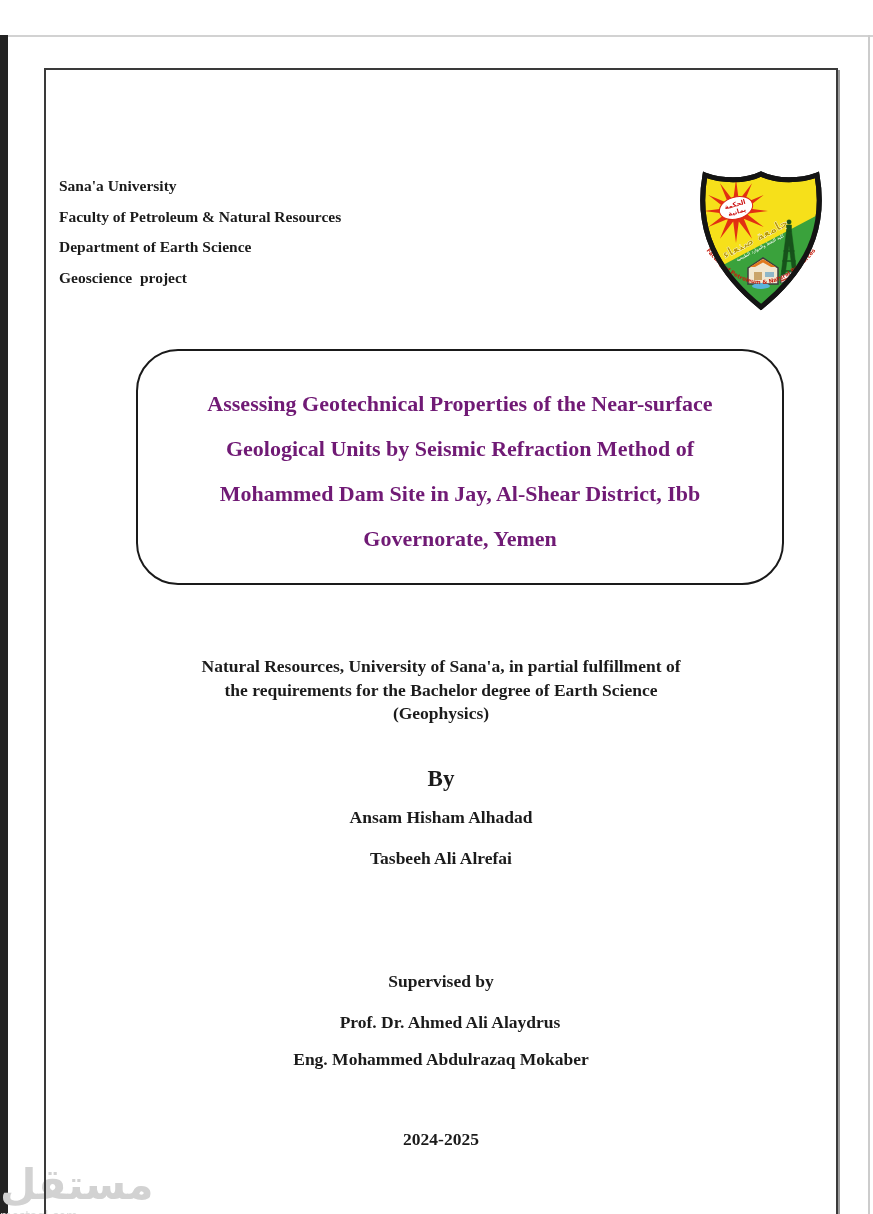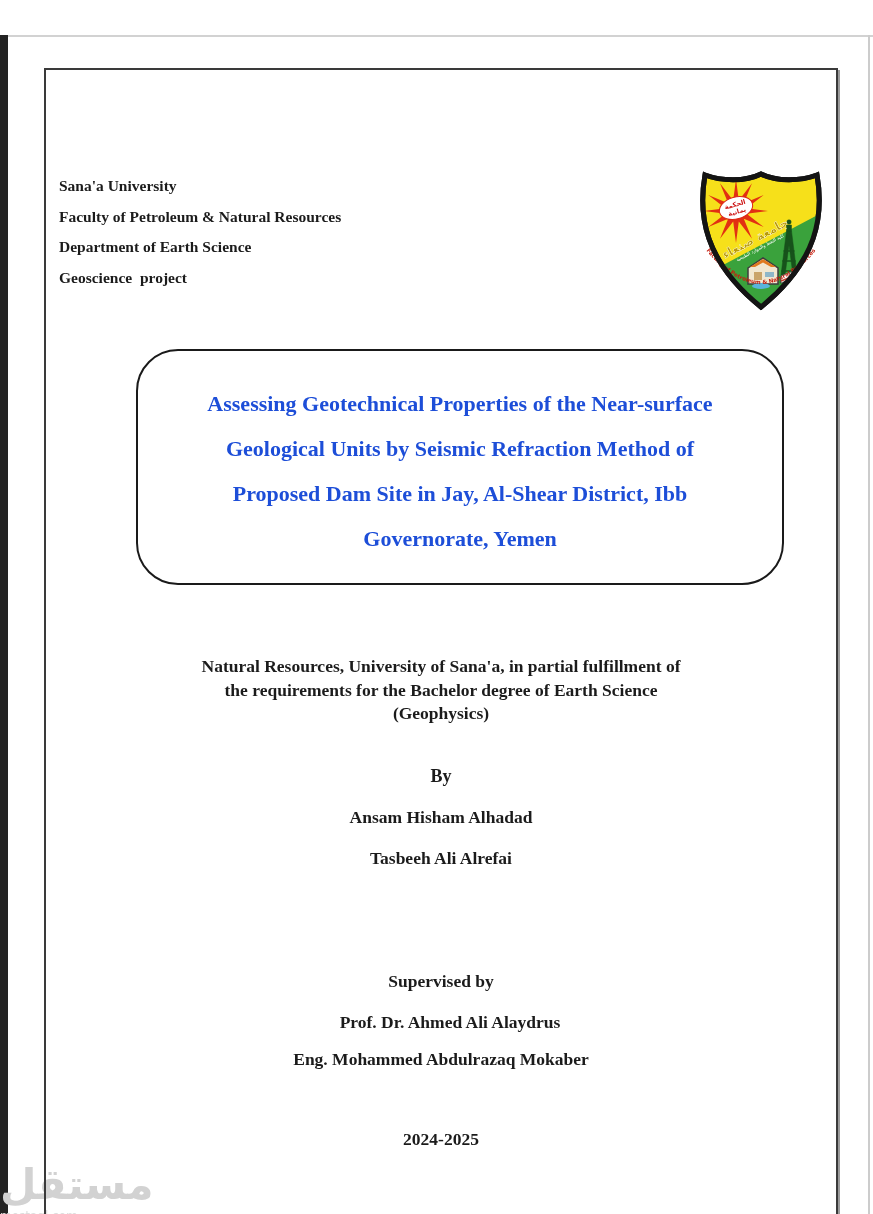--- a/index.html
+++ b/index.html
@@ -35,27 +35,27 @@
 
   
   #title-box{
     left:90px;top:244px;width:648px;height:236px;
     border:2.5px solid #1a1a1a;border-radius:42px;
     box-sizing:border-box;
     text-align:center;
     padding-top:30px;
   }
   #title-box .t-line{
-    font-weight:bold;font-size:22px;line-height:45px;color:#1d4ed8;
+    font-weight:bold;font-size:22px;line-height:45px;color:#701a75;
   }
 
   
   .cblock{left:0;width:790px;text-align:center;font-weight:bold;}
   #submission{top:550px;font-size:17.5px;line-height:23.5px;}
-  #by-label{top:661px;font-size:18px;}
+  #by-label{top:661px;font-size:23px;}
   #author-1{top:702px;font-size:17.5px;}
   #author-2{top:743px;font-size:17.5px;}
   #supervised-label{top:866px;font-size:17.5px;}
   #supervisor-1{top:907px;font-size:17.5px;padding-left:9px;}
   #supervisor-2{top:944px;font-size:17.5px;}
   #year{top:1024px;font-size:17.5px;}
 
   
   #watermark{left:0;top:1128px;width:873px;
     font-family:"DejaVu Sans",sans-serif;}
@@ -138,21 +138,21 @@
         <textPath href="#bannerArc" startOffset="50%" text-anchor="middle">Faculty of Petroleum &amp; Natural Resources</textPath>
       </text>
 
       <path d="M70 9 C54 17 30 16 14 10 C7 50 13 96 70 142 C127 96 133 50 126 10 C110 16 86 17 70 9 Z" fill="none" stroke="#141414" stroke-width="5"></path>
     </svg>
   </div>
 
   <div id="title-box" class="abs">
     <div class="t-line">Assessing Geotechnical Properties of the Near-surface</div>
     <div class="t-line">Geological Units by Seismic Refraction Method of</div>
-    <div class="t-line">Proposed Dam Site in Jay, Al-Shear District, Ibb</div>
+    <div class="t-line">Mohammed Dam Site in Jay, Al-Shear District, Ibb</div>
     <div class="t-line">Governorate, Yemen</div>
   </div>
 
   <div id="submission" class="abs cblock">
     <div>Natural Resources, University of Sana'a, in partial fulfillment of</div>
     <div>the requirements for the Bachelor degree of Earth Science</div>
     <div>(Geophysics)</div>
   </div>
 
   <div id="by-label" class="abs cblock">By</div>

